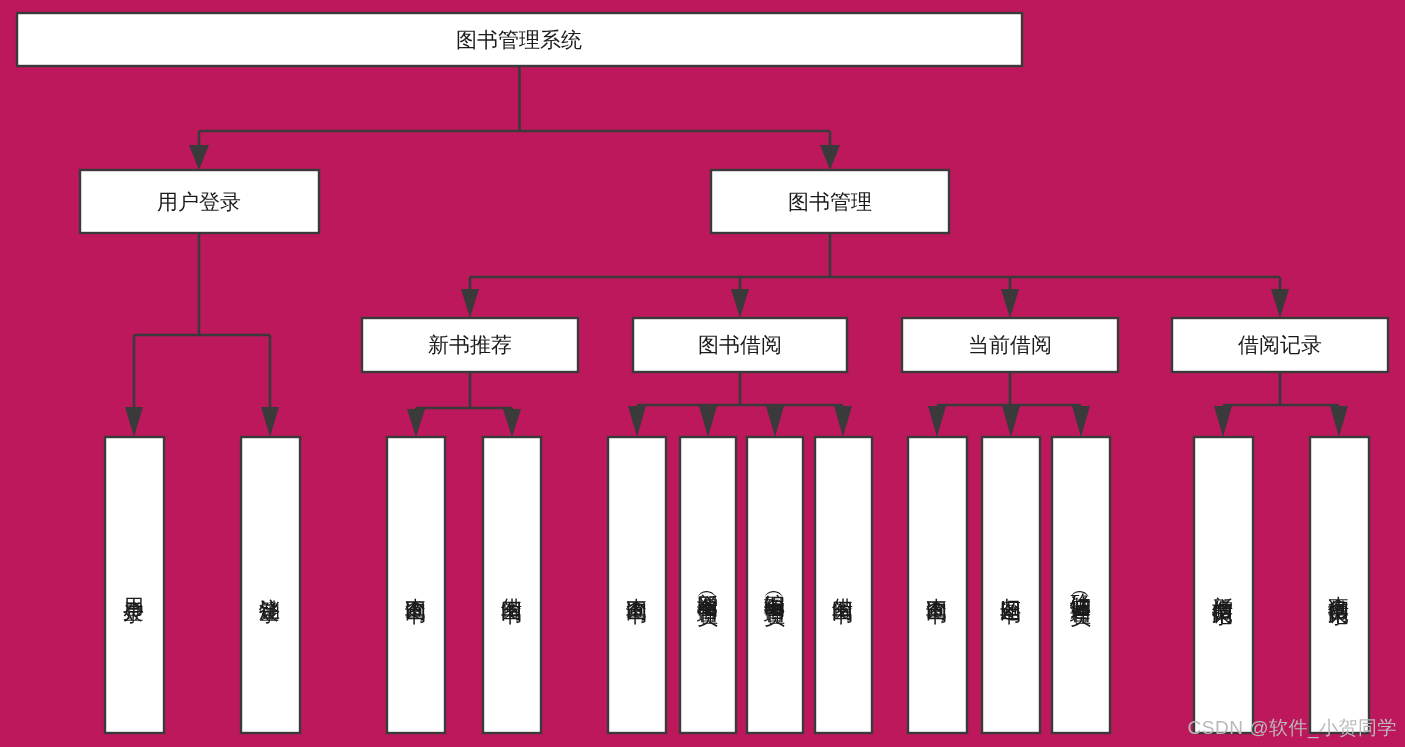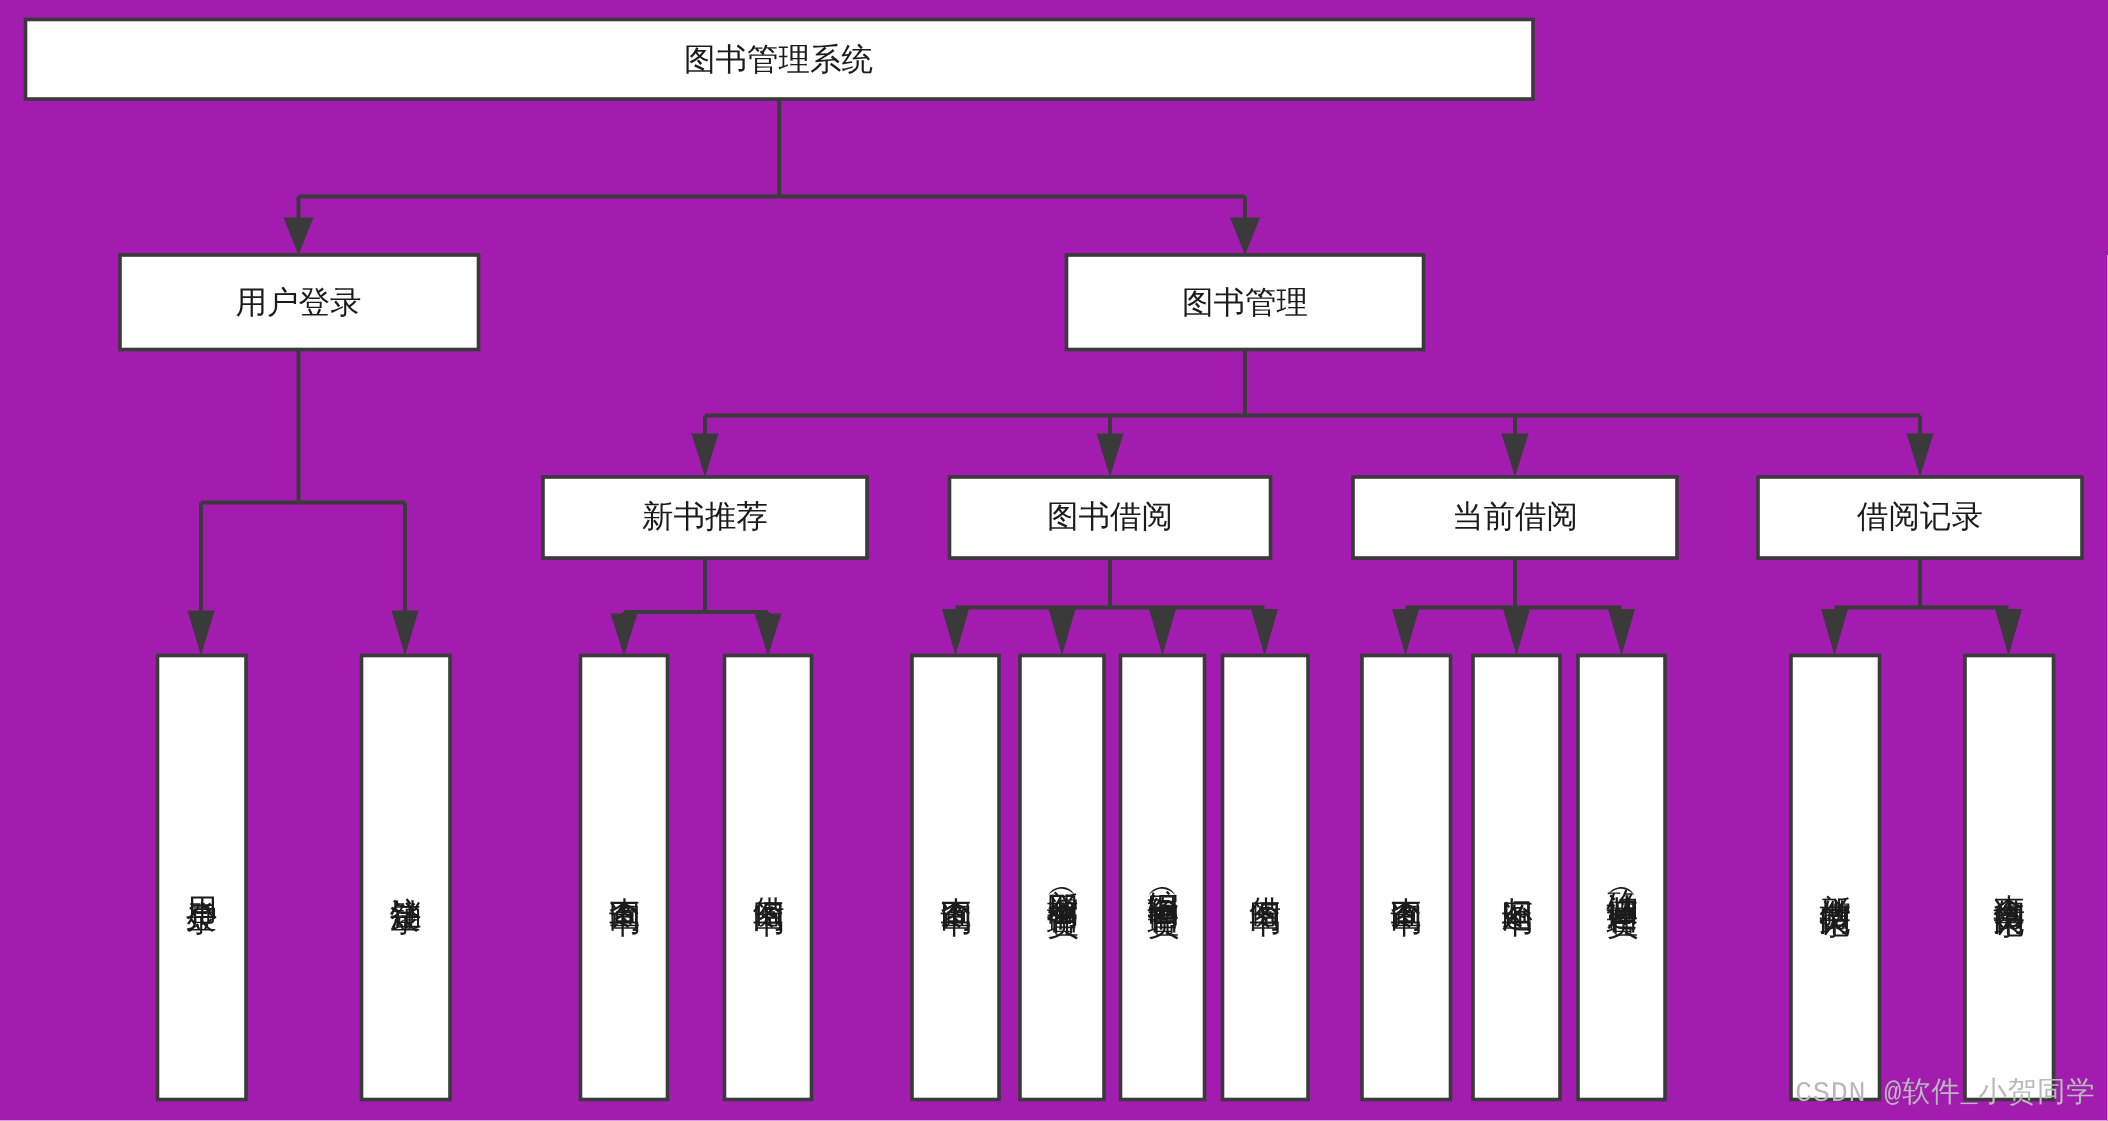--- a/index.html
+++ b/index.html
@@ -8,21 +8,21 @@
     padding: 0;
     background: #ffffff;
   }
   body {
     font-family: "Liberation Sans", "DejaVu Sans", sans-serif;
   }
   #diagram-root {
     position: relative;
     width: 1405px;
     height: 747px;
-    background: #a21caf;
+    background: #be185d;
     overflow: hidden;
   }
   svg#tree-svg {
     position: absolute;
     top: 0;
     left: 0;
     width: 1405px;
     height: 747px;
     display: block;
   }
@@ -54,21 +54,21 @@
     fill: #1b1b1b;
     writing-mode: vertical-rl;
     text-orientation: upright;
     text-anchor: middle;
     letter-spacing: 2px;
   }
   .watermark-text {
     position: absolute;
     right: 8px;
     bottom: 6px;
-    font-family: Liberation Mono, monospace;
+    font-family: Liberation Sans, sans-serif;
     font-size: 19px;
     color: #b9b9b9;
     letter-spacing: 0.5px;
     white-space: nowrap;
     user-select: none;
   }
 </style>
 </head>
 <body>
 

